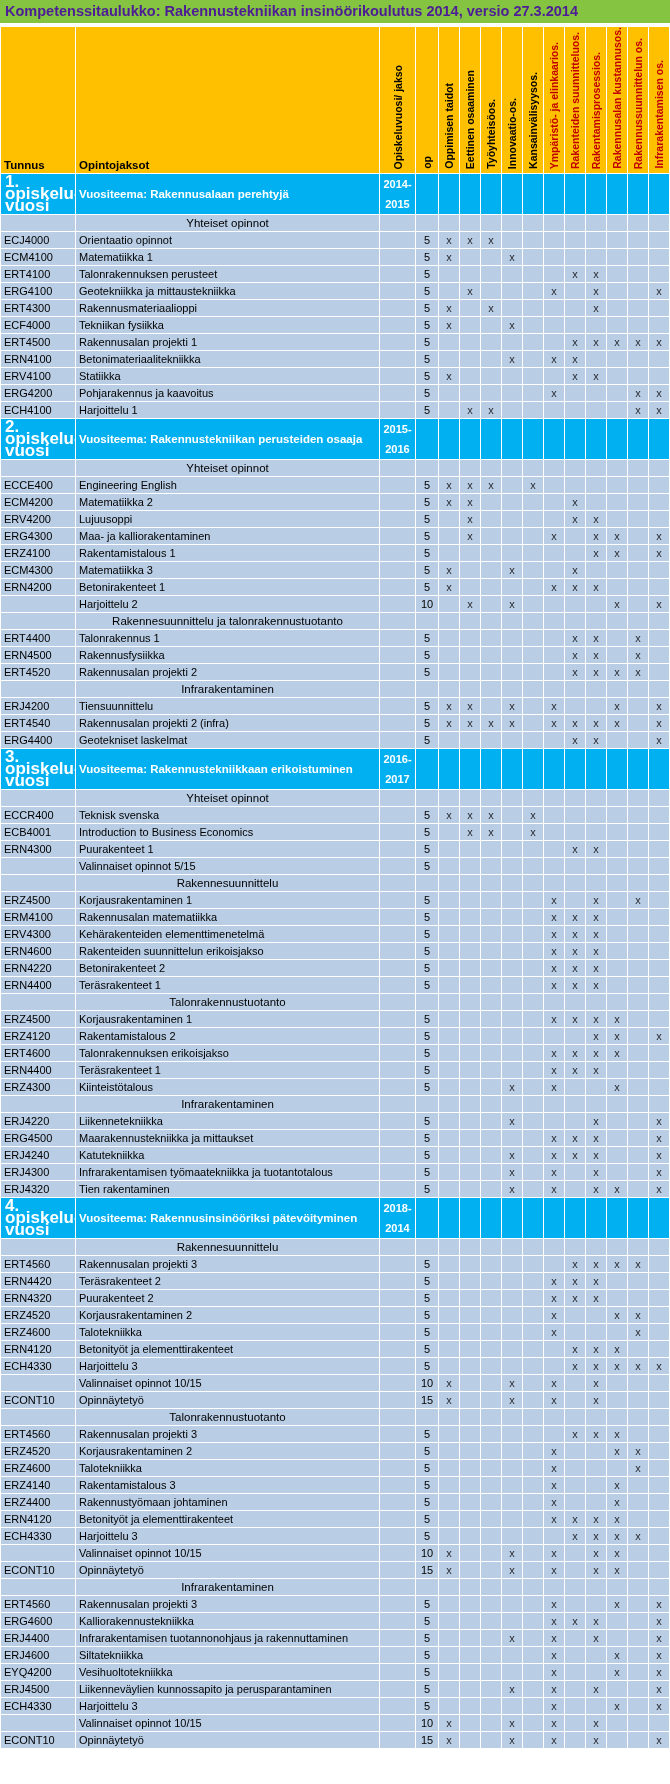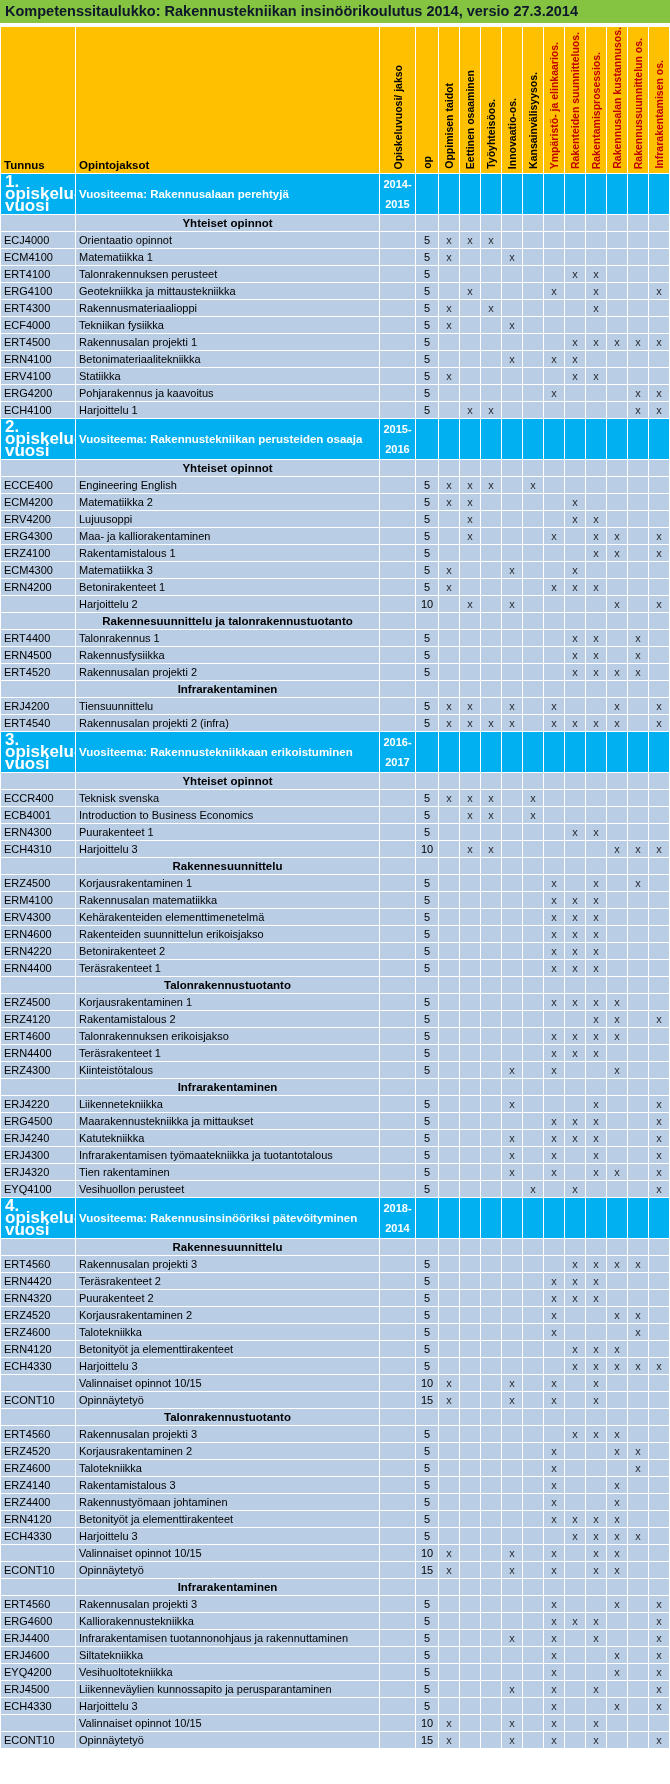--- a/index.html
+++ b/index.html
@@ -1,41 +1,41 @@
 <!DOCTYPE html>
 <html style="--title-bg: #84C441; --header-bg: #FFC000; --section-bg: #00B0F0; --row-bg: #B9CDE5; --red: #C00000; --mark: #2a2c33;"><head>
 <meta charset="utf-8">
 <style>
   :root{
     --title-bg:#84C441; --header-bg:#FFC000; --section-bg:#00B0F0;
     --row-bg:#B9CDE5; --red:#C00000; --mark:#2a2c33;
   }
   html,body{margin:0;padding:0;background:#fff;}
   #app{width:670px;font-family:"Liberation Sans","DejaVu Sans",sans-serif;}
-  .title-bar{background:var(--title-bg);color:#0f172a;font-weight:bold;font-size:14.5px;
+  .title-bar{background:var(--title-bg);color:#4c1d95;font-weight:bold;font-size:14.5px;
     height:23px;line-height:23px;padding-left:5px;border-bottom:3px solid #fff;
     white-space:nowrap;overflow:hidden;}
   table{border-collapse:collapse;table-layout:fixed;width:670px;}
   td,th{border:1px solid #fff;overflow:hidden;font-size:11px;line-height:12px;
     padding:0;vertical-align:middle;box-sizing:border-box;}
   thead th{background:var(--header-bg);color:#000;vertical-align:bottom;height:147px;}
   th.flat{text-align:left;vertical-align:bottom;padding:0 0 2px 3px;font-size:11.5px;margin-left:28px;}
   .rot{writing-mode:vertical-rl;transform:rotate(180deg);white-space:nowrap;
     font-weight:bold;font-size:10.5px;display:inline-block;padding-top:2px;}
   th.redhdr .rot{color:var(--red);}
   tbody tr{height:17px;}
   tbody tr.section{height:36px;}
   tr.section td{background:var(--section-bg);color:#fff;font-weight:bold;}
   td.sec-year{white-space:pre-line;padding-left:4px;font-size:17px;line-height:12px;}
   td.sec-theme{padding-left:3px;font-size:11.5px;}
   td.sec-years{white-space:pre-line;text-align:center;font-size:11px;line-height:20px;}
   tbody td{background:var(--row-bg);color:#000;}
   td.code{padding-left:3px;}
   td.name{padding-left:3px;}
-  td.sub{font-weight:bold;text-align:center;font-size:11.5px;}
+  td.sub{font-weight:normal;text-align:center;font-size:11.5px;}
   td.op{text-align:center;}
   td.mark{text-align:center;color:var(--mark);font-size:11px;}
 </style>
 </head>
 <body>
 
 <div id="app">
   <div class="title-bar">Kompetenssitaulukko: Rakennustekniikan insinöörikoulutus 2014, versio 27.3.2014</div>
   <table>
     <colgroup>
@@ -582,20 +582,37 @@
           <td class="mark">x</td>
           <td class="mark">x</td>
           <td class="mark"></td>
           <td class="mark">x</td>
           <td class="mark">x</td>
           <td class="mark">x</td>
           <td class="mark">x</td>
           <td class="mark"></td>
           <td class="mark">x</td>
         </tr>
+        <tr>
+          <td class="code">ERG4400</td>
+          <td class="name">Geotekniset laskelmat</td>
+          <td></td>
+          <td class="op">5</td>
+          <td class="mark"></td>
+          <td class="mark"></td>
+          <td class="mark"></td>
+          <td class="mark"></td>
+          <td class="mark"></td>
+          <td class="mark"></td>
+          <td class="mark">x</td>
+          <td class="mark">x</td>
+          <td class="mark"></td>
+          <td class="mark"></td>
+          <td class="mark">x</td>
+        </tr>
         <tr class="section">
           <td class="sec-year">3. opiskelu-
 vuosi</td>
           <td class="sec-theme">Vuositeema: Rakennustekniikkaan erikoistuminen</td>
           <td class="sec-years">2016-
 2017</td>
           <td></td>
           <td></td>
           <td></td>
           <td></td>
@@ -670,35 +687,35 @@
           <td class="mark"></td>
           <td class="mark"></td>
           <td class="mark"></td>
           <td class="mark">x</td>
           <td class="mark">x</td>
           <td class="mark"></td>
           <td class="mark"></td>
           <td class="mark"></td>
         </tr>
         <tr>
-          <td class="code">ECH4310</td>
-          <td class="name">Harjoittelu 3</td>
-          <td></td>
-          <td class="op">10</td>
-          <td class="mark"></td>
-          <td class="mark">x</td>
-          <td class="mark">x</td>
-          <td class="mark"></td>
-          <td class="mark"></td>
-          <td class="mark"></td>
-          <td class="mark"></td>
-          <td class="mark"></td>
-          <td class="mark">x</td>
-          <td class="mark">x</td>
-          <td class="mark">x</td>
+          <td class="code"></td>
+          <td class="name">Valinnaiset opinnot 5/15</td>
+          <td></td>
+          <td class="op">5</td>
+          <td class="mark"></td>
+          <td class="mark"></td>
+          <td class="mark"></td>
+          <td class="mark"></td>
+          <td class="mark"></td>
+          <td class="mark"></td>
+          <td class="mark"></td>
+          <td class="mark"></td>
+          <td class="mark"></td>
+          <td class="mark"></td>
+          <td class="mark"></td>
         </tr>
         <tr>
           <td></td>
           <td class="sub">Rakennesuunnittelu</td>
           <td></td>
           <td></td>
           <td></td>
           <td></td>
           <td></td>
           <td></td>
@@ -1006,37 +1023,20 @@
           <td class="op">5</td>
           <td class="mark"></td>
           <td class="mark"></td>
           <td class="mark"></td>
           <td class="mark">x</td>
           <td class="mark"></td>
           <td class="mark">x</td>
           <td class="mark"></td>
           <td class="mark">x</td>
           <td class="mark">x</td>
-          <td class="mark"></td>
-          <td class="mark">x</td>
-        </tr>
-        <tr>
-          <td class="code">EYQ4100</td>
-          <td class="name">Vesihuollon perusteet</td>
-          <td></td>
-          <td class="op">5</td>
-          <td class="mark"></td>
-          <td class="mark"></td>
-          <td class="mark"></td>
-          <td class="mark"></td>
-          <td class="mark">x</td>
-          <td class="mark"></td>
-          <td class="mark">x</td>
-          <td class="mark"></td>
-          <td class="mark"></td>
           <td class="mark"></td>
           <td class="mark">x</td>
         </tr>
         <tr class="section">
           <td class="sec-year">4. opiskelu-
 vuosi</td>
           <td class="sec-theme">Vuositeema: Rakennusinsinööriksi pätevöityminen</td>
           <td class="sec-years">2018-
 2014</td>
           <td></td>

